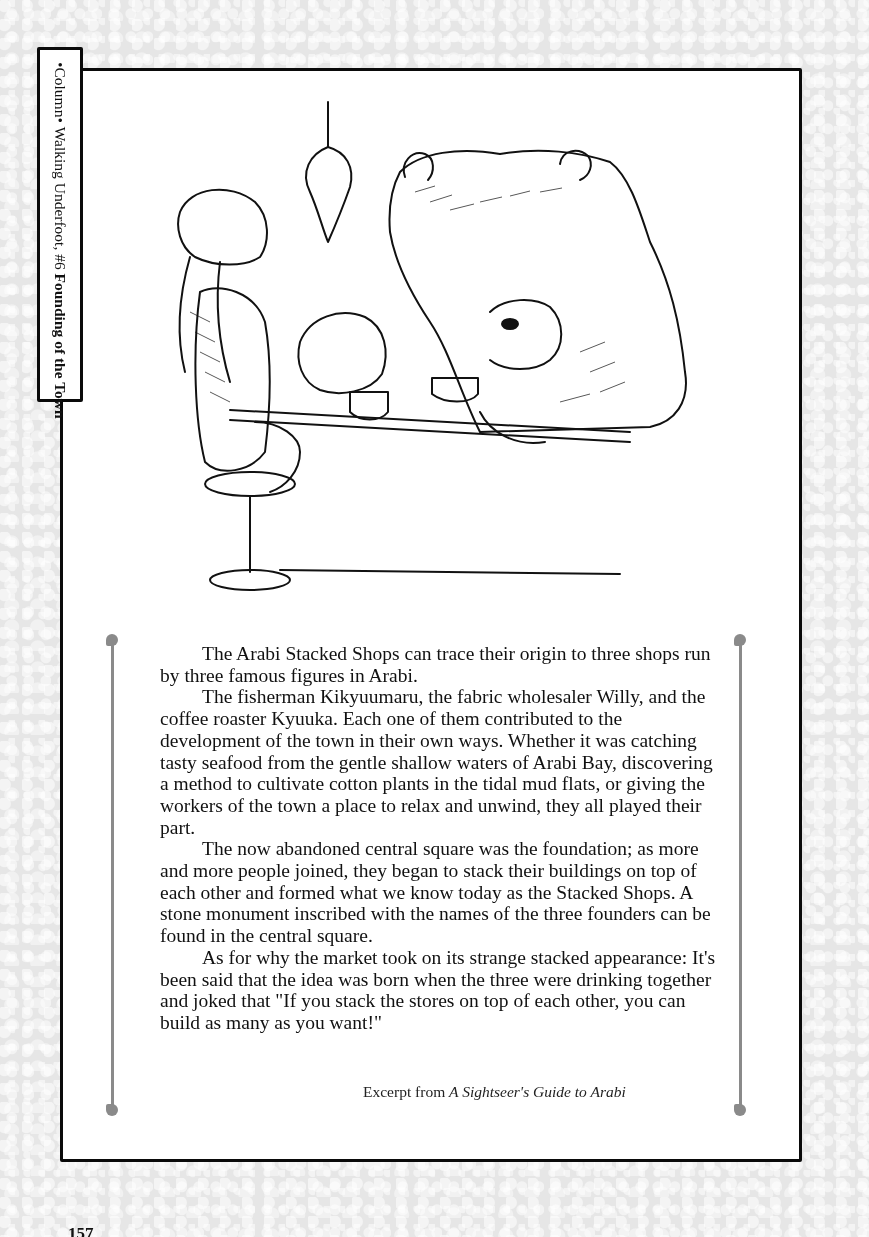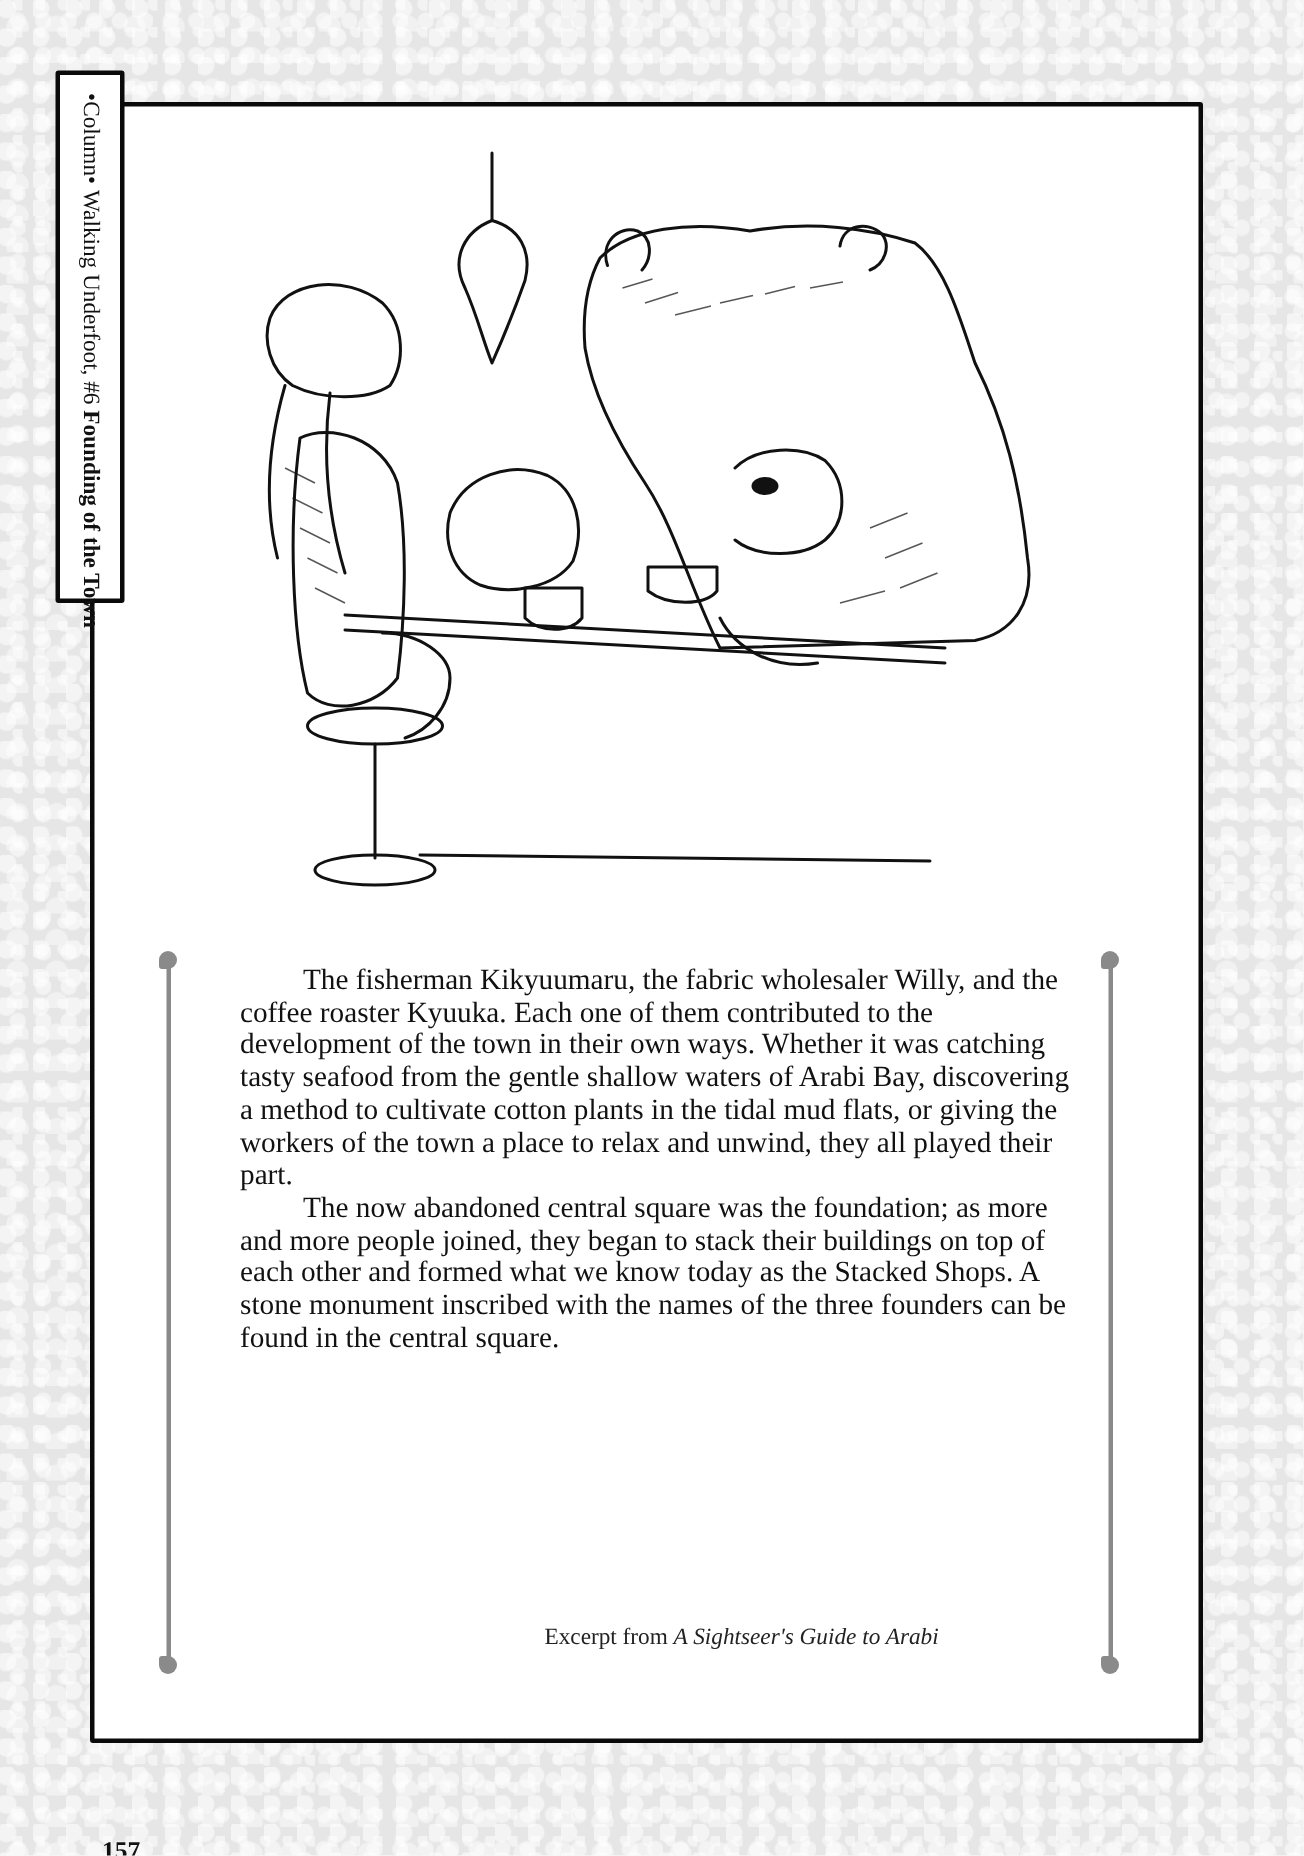--- a/index.html
+++ b/index.html
@@ -113,19 +113,21 @@
   <div class="line"></div>
   <div class="dot bottom"></div>
 </div>
 <div class="bracket bracket-right">
   <div class="dot top"></div>
   <div class="line"></div>
   <div class="dot bottom"></div>
 </div>
 
 <div class="body-text">
+  <p>The Arabi Stacked Shops can trace their origin to three shops run by three famous figures in Arabi.</p>
   <p>The fisherman Kikyuumaru, the fabric wholesaler Willy, and the coffee roaster Kyuuka. Each one of them contributed to the development of the town in their own ways. Whether it was catching tasty seafood from the gentle shallow waters of Arabi Bay, discovering a method to cultivate cotton plants in the tidal mud flats, or giving the workers of the town a place to relax and unwind, they all played their part.</p>
   <p>The now abandoned central square was the foundation; as more and more people joined, they began to stack their buildings on top of each other and formed what we know today as the Stacked Shops. A stone monument inscribed with the names of the three founders can be found in the central square.</p>
+  <p>As for why the market took on its strange stacked appearance: It's been said that the idea was born when the three were drinking together and joked that "If you stack the stores on top of each other, you can build as many as you want!"</p>
 </div>
 
 <div class="attribution"><span>Excerpt from </span><i>A Sightseer's Guide to Arabi</i></div>
 
 <div class="page-number">157</div>
 
 </body></html>

